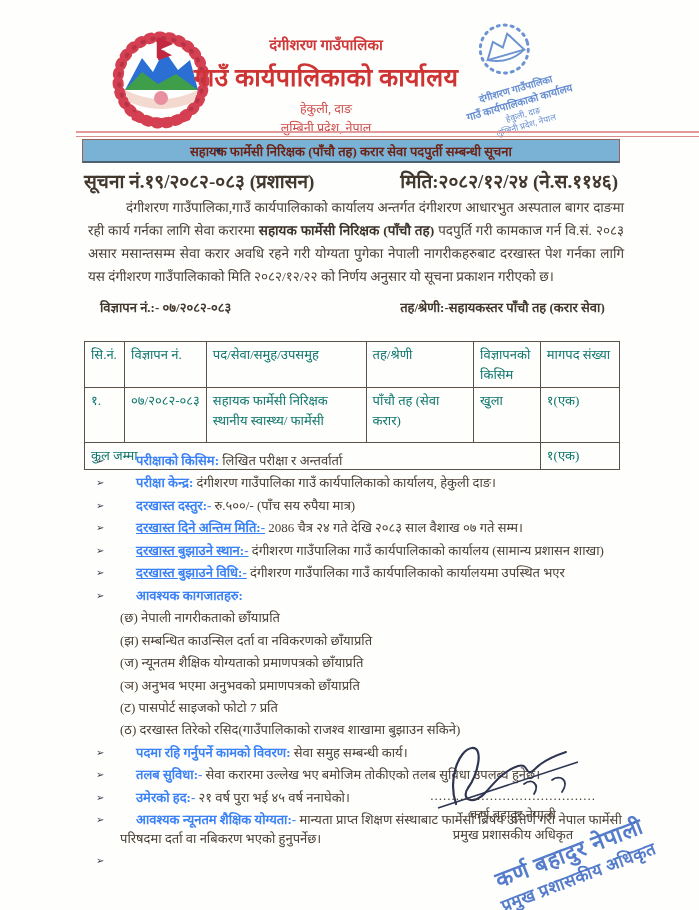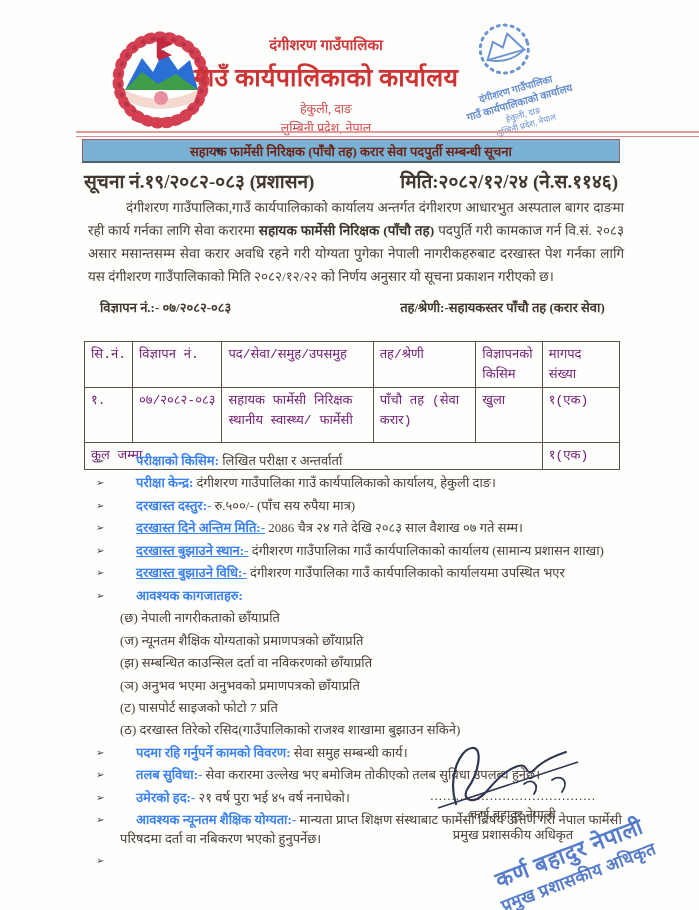--- a/index.html
+++ b/index.html
@@ -40,21 +40,21 @@
 
   
   .advert{position:absolute;top:297px;left:84px;width:536px;font-size:13px;
           font-weight:bold;color:#42382e;line-height:1.65;margin-left:16px;}
   .adv-row{display:flex;}
   .adv-l{width:56%;}
   .adv-r{width:44%;}
 
   
   table.notice{position:absolute;top:341px;left:84px;width:536px;border-collapse:collapse;
-               font-size:13px;color:#701a75;font-family:Liberation Mono, monospace;}
+               font-size:13px;color:#0f766e;}
   table.notice td,table.notice th{border:1px solid #5a5248;padding:3px 6px;vertical-align:top;
                font-weight:normal;text-align:left;line-height:1.5;}
   th.c1{width:7.5%;} th.c2{width:14%;} th.c3{width:30.5%;} th.c4{width:20.5%;} th.c5{width:12.5%;margin-left:16px;} th.c6{width:15%;}
   tr.data-row td{height:48px;}
   td.total-label{text-align:right;padding-right:74px;height:auto;}
 
   
   .bullets{position:absolute;top:452px;left:96px;width:526px;font-size:13px;line-height:1.42;}
   .b-item{display:flex;margin-bottom:4px;}
   .b-marker{width:24px;flex:none;font-size:10px;color:#333b49;padding-top:2px;}
@@ -187,22 +187,22 @@
       <span class="b-marker">➢</span>
       <span class="b-body"><span class="b-label u">दरखास्त बुझाउने विधि:-</span><span> दंगीशरण गाउँपालिका गाउँ कार्यपालिकाको कार्यालयमा उपस्थित भएर</span></span>
     </div>
     <div class="b-item">
       <span class="b-marker">➢</span>
       <span class="b-body"><span class="b-label">आवश्यक कागजातहरु:</span></span>
     </div>
 
     <div class="docs">
       <div class="doc-row">(छ) नेपाली नागरीकताको छाँयाप्रति</div>
+      <div class="doc-row">(झ) सम्बन्धित काउन्सिल दर्ता वा नविकरणको छाँयाप्रति</div>
       <div class="doc-row">(ज) न्यूनतम शैक्षिक योग्यताको प्रमाणपत्रको छाँयाप्रति</div>
-      <div class="doc-row">(झ) सम्बन्धित काउन्सिल दर्ता वा नविकरणको छाँयाप्रति</div>
       <div class="doc-row">(ञ) अनुभव भएमा अनुभवको प्रमाणपत्रको छाँयाप्रति</div>
       <div class="doc-row">(ट) पासपोर्ट साइजको फोटो 7 प्रति</div>
       <div class="doc-row">(ठ) दरखास्त तिरेको रसिद(गाउँपालिकाको राजश्व शाखामा बुझाउन सकिने)</div>
     </div>
 
     <div class="b-item">
       <span class="b-marker">➢</span>
       <span class="b-body"><span class="b-label">पदमा रहि गर्नुपर्ने कामको विवरण:</span><span> सेवा समुह सम्बन्धी कार्य।</span></span>
     </div>
     <div class="b-item">

